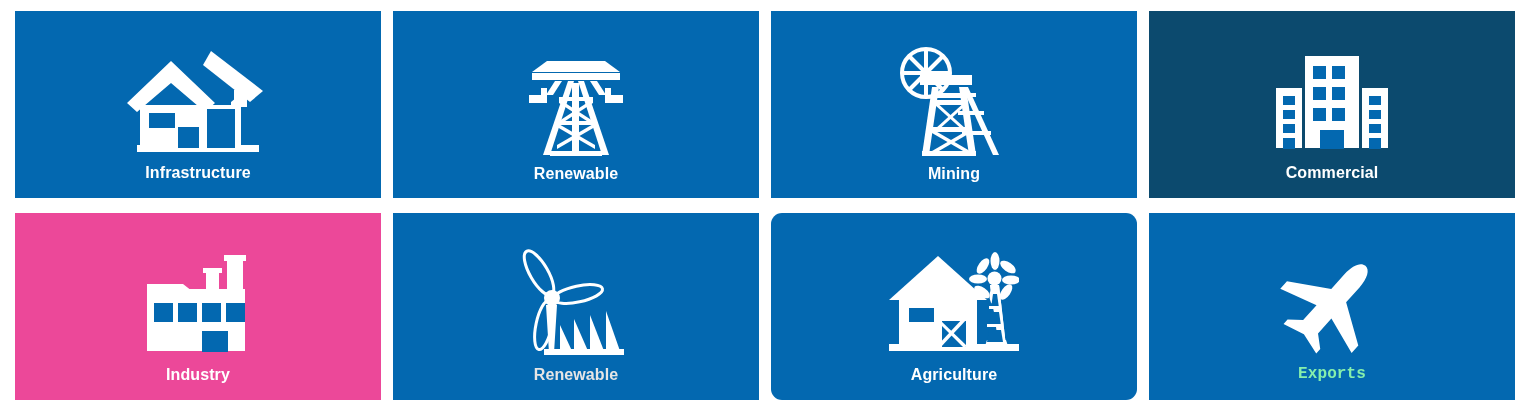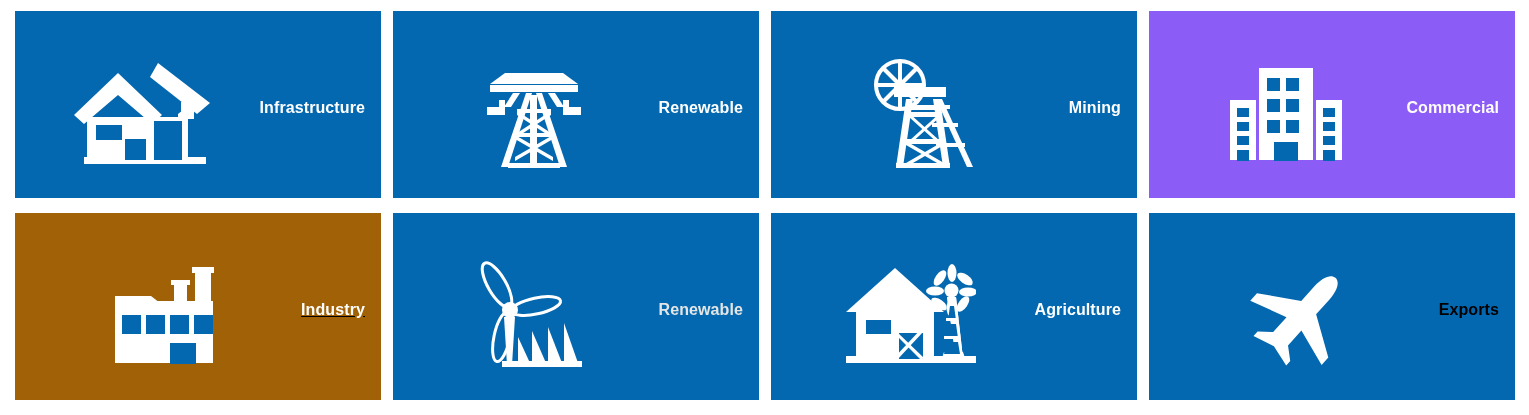--- a/index.html
+++ b/index.html
@@ -23,20 +23,21 @@
     display: grid;
     grid-template-columns: repeat(4, 1fr);
     grid-template-rows: repeat(2, 1fr);
     column-gap: 12px;
     row-gap: 15px;
     box-sizing: border-box;
   }
   .tile {
     background: #0368b0;
     display: flex;
+    flex-direction: column;
     align-items: center;
     justify-content: flex-start;
     position: relative;
     box-sizing: border-box;
     overflow: hidden;
     padding: 16px;
   }
   .tile-icon {
     width: 100%;
     height: 122px;
@@ -137,21 +138,21 @@
           <polygon points="70,44 101,112 95,112 64,44"></polygon>
           <polygon points="56,50 78,50 78,54 56,54"></polygon>
           <polygon points="60,68 86,68 86,72 60,72"></polygon>
           <polygon points="64,88 93,88 93,92 64,92"></polygon>
         </g>
       </svg>
     </div>
     <div class="tile-label" style="color: rgb(255, 255, 255);">Mining</div>
   </div>
 
-  <div class="tile" style="background: #8b5cf6;">
+  <div class="tile" style="background: #0c4a6e;">
     <div class="tile-icon">
       <svg width="116" height="98" viewBox="0 0 116 98" fill="none">
         <g fill="#ffffff">
           <rect x="31" y="4" width="54" height="92"></rect>
           <rect x="2" y="36" width="26" height="60"></rect>
           <rect x="88" y="36" width="26" height="60"></rect>
         </g>
         <g fill="#0368b0">
           <rect x="39" y="14" width="13" height="13"></rect>
           <rect x="58" y="14" width="13" height="13"></rect>
@@ -167,21 +168,21 @@
           <rect x="95" y="44" width="12" height="9"></rect>
           <rect x="95" y="58" width="12" height="9"></rect>
           <rect x="95" y="72" width="12" height="9"></rect>
           <rect x="95" y="86" width="12" height="11"></rect>
         </g>
       </svg>
     </div>
     <div class="tile-label" style="color: rgb(255, 255, 255);">Commercial</div>
   </div>
 
-  <div class="tile" style="background: #a16207; text-decoration: underline;">
+  <div class="tile" style="background: #ec4899;">
     <div class="tile-icon">
       <svg width="110" height="100" viewBox="0 0 110 100" fill="none">
         <g fill="#ffffff">
           <rect x="84" y="2" width="16" height="34"></rect>
           <rect x="81" y="2" width="22" height="6"></rect>
           <rect x="63" y="15" width="13" height="22"></rect>
           <rect x="60" y="15" width="19" height="5"></rect>
           <polygon points="4,31 22,31 22,45 4,45"></polygon>
           <polygon points="22,31 40,31 40,45 22,45"></polygon>
           <polygon points="4,31 22,45 4,45"></polygon>
@@ -215,21 +216,21 @@
           <polygon points="44,104 44,78 56,104"></polygon>
           <polygon points="58,104 58,72 72,104"></polygon>
           <polygon points="74,104 74,68 88,104"></polygon>
           <polygon points="90,104 90,64 104,104"></polygon>
         </g>
       </svg>
     </div>
     <div class="tile-label" style="color: #e5e5e5;">Renewable</div>
   </div>
 
-  <div class="tile" style="background: rgb(3, 104, 176);">
+  <div class="tile" style="background: rgb(3, 104, 176); border-radius: 11px;">
     <div class="tile-icon">
       <svg width="130" height="102" viewBox="0 0 130 102" fill="none">
         <g fill="#ffffff">
           <polygon points="49,4 98,48 0,48"></polygon>
           <rect x="10" y="46" width="78" height="50"></rect>
           <rect x="0" y="92" width="130" height="7"></rect>
         </g>
         <g fill="#0368b0">
           <rect x="20" y="56" width="25" height="14"></rect>
           <rect x="50" y="66" width="30" height="29"></rect>
@@ -270,16 +271,16 @@
   </div>
 
   <div class="tile" style="background: rgb(3, 104, 176);">
     <div class="tile-icon">
       <svg width="104" height="104" viewBox="0 0 104 104" fill="none">
         <g fill="#ffffff" transform="rotate(42 52 52)">
           <path d="M52,2 C58,2 62,10 62,22 L62,42 L100,66 L100,76 L62,64 L62,84 L74,94 L74,100 L52,94 L30,100 L30,94 L42,84 L42,64 L4,76 L4,66 L42,42 L42,22 C42,10 46,2 52,2 Z"></path>
         </g>
       </svg>
     </div>
-    <div class="tile-label" style="color: #000000;">Exports</div>
+    <div class="tile-label" style="color: #86efac; font-family: Liberation Mono, monospace;">Exports</div>
   </div>
 
 </div>
 
 </body></html>

